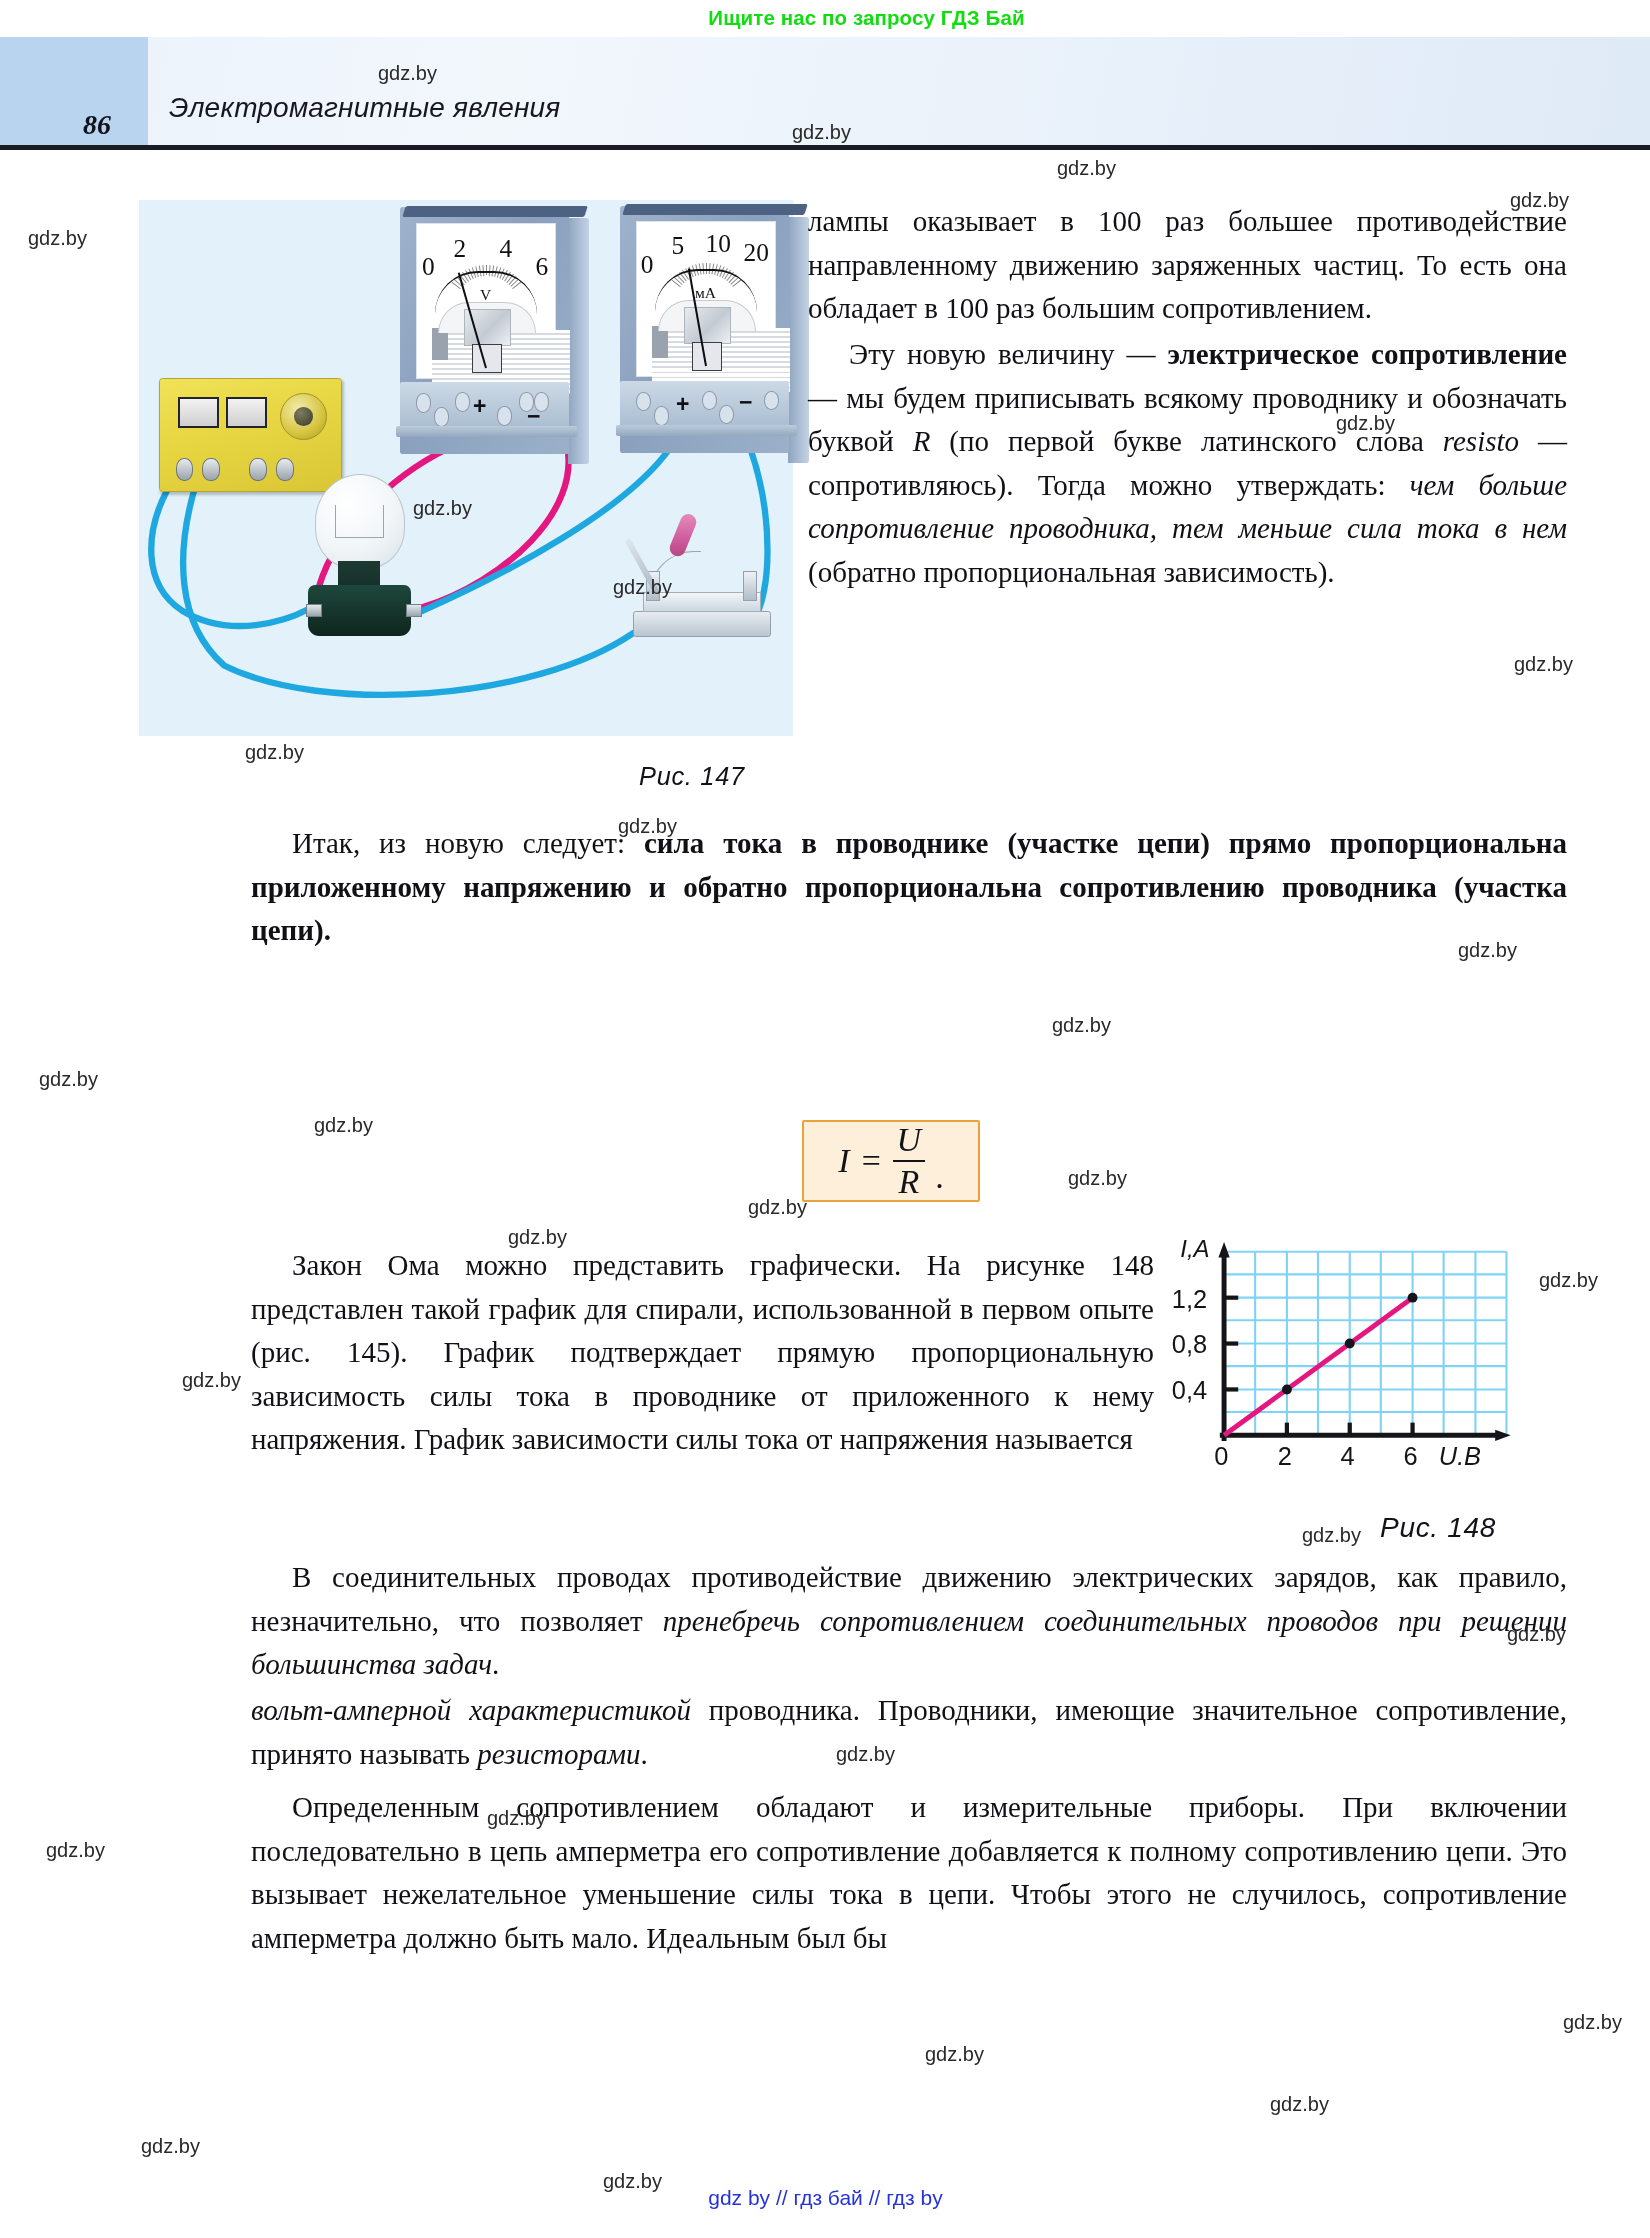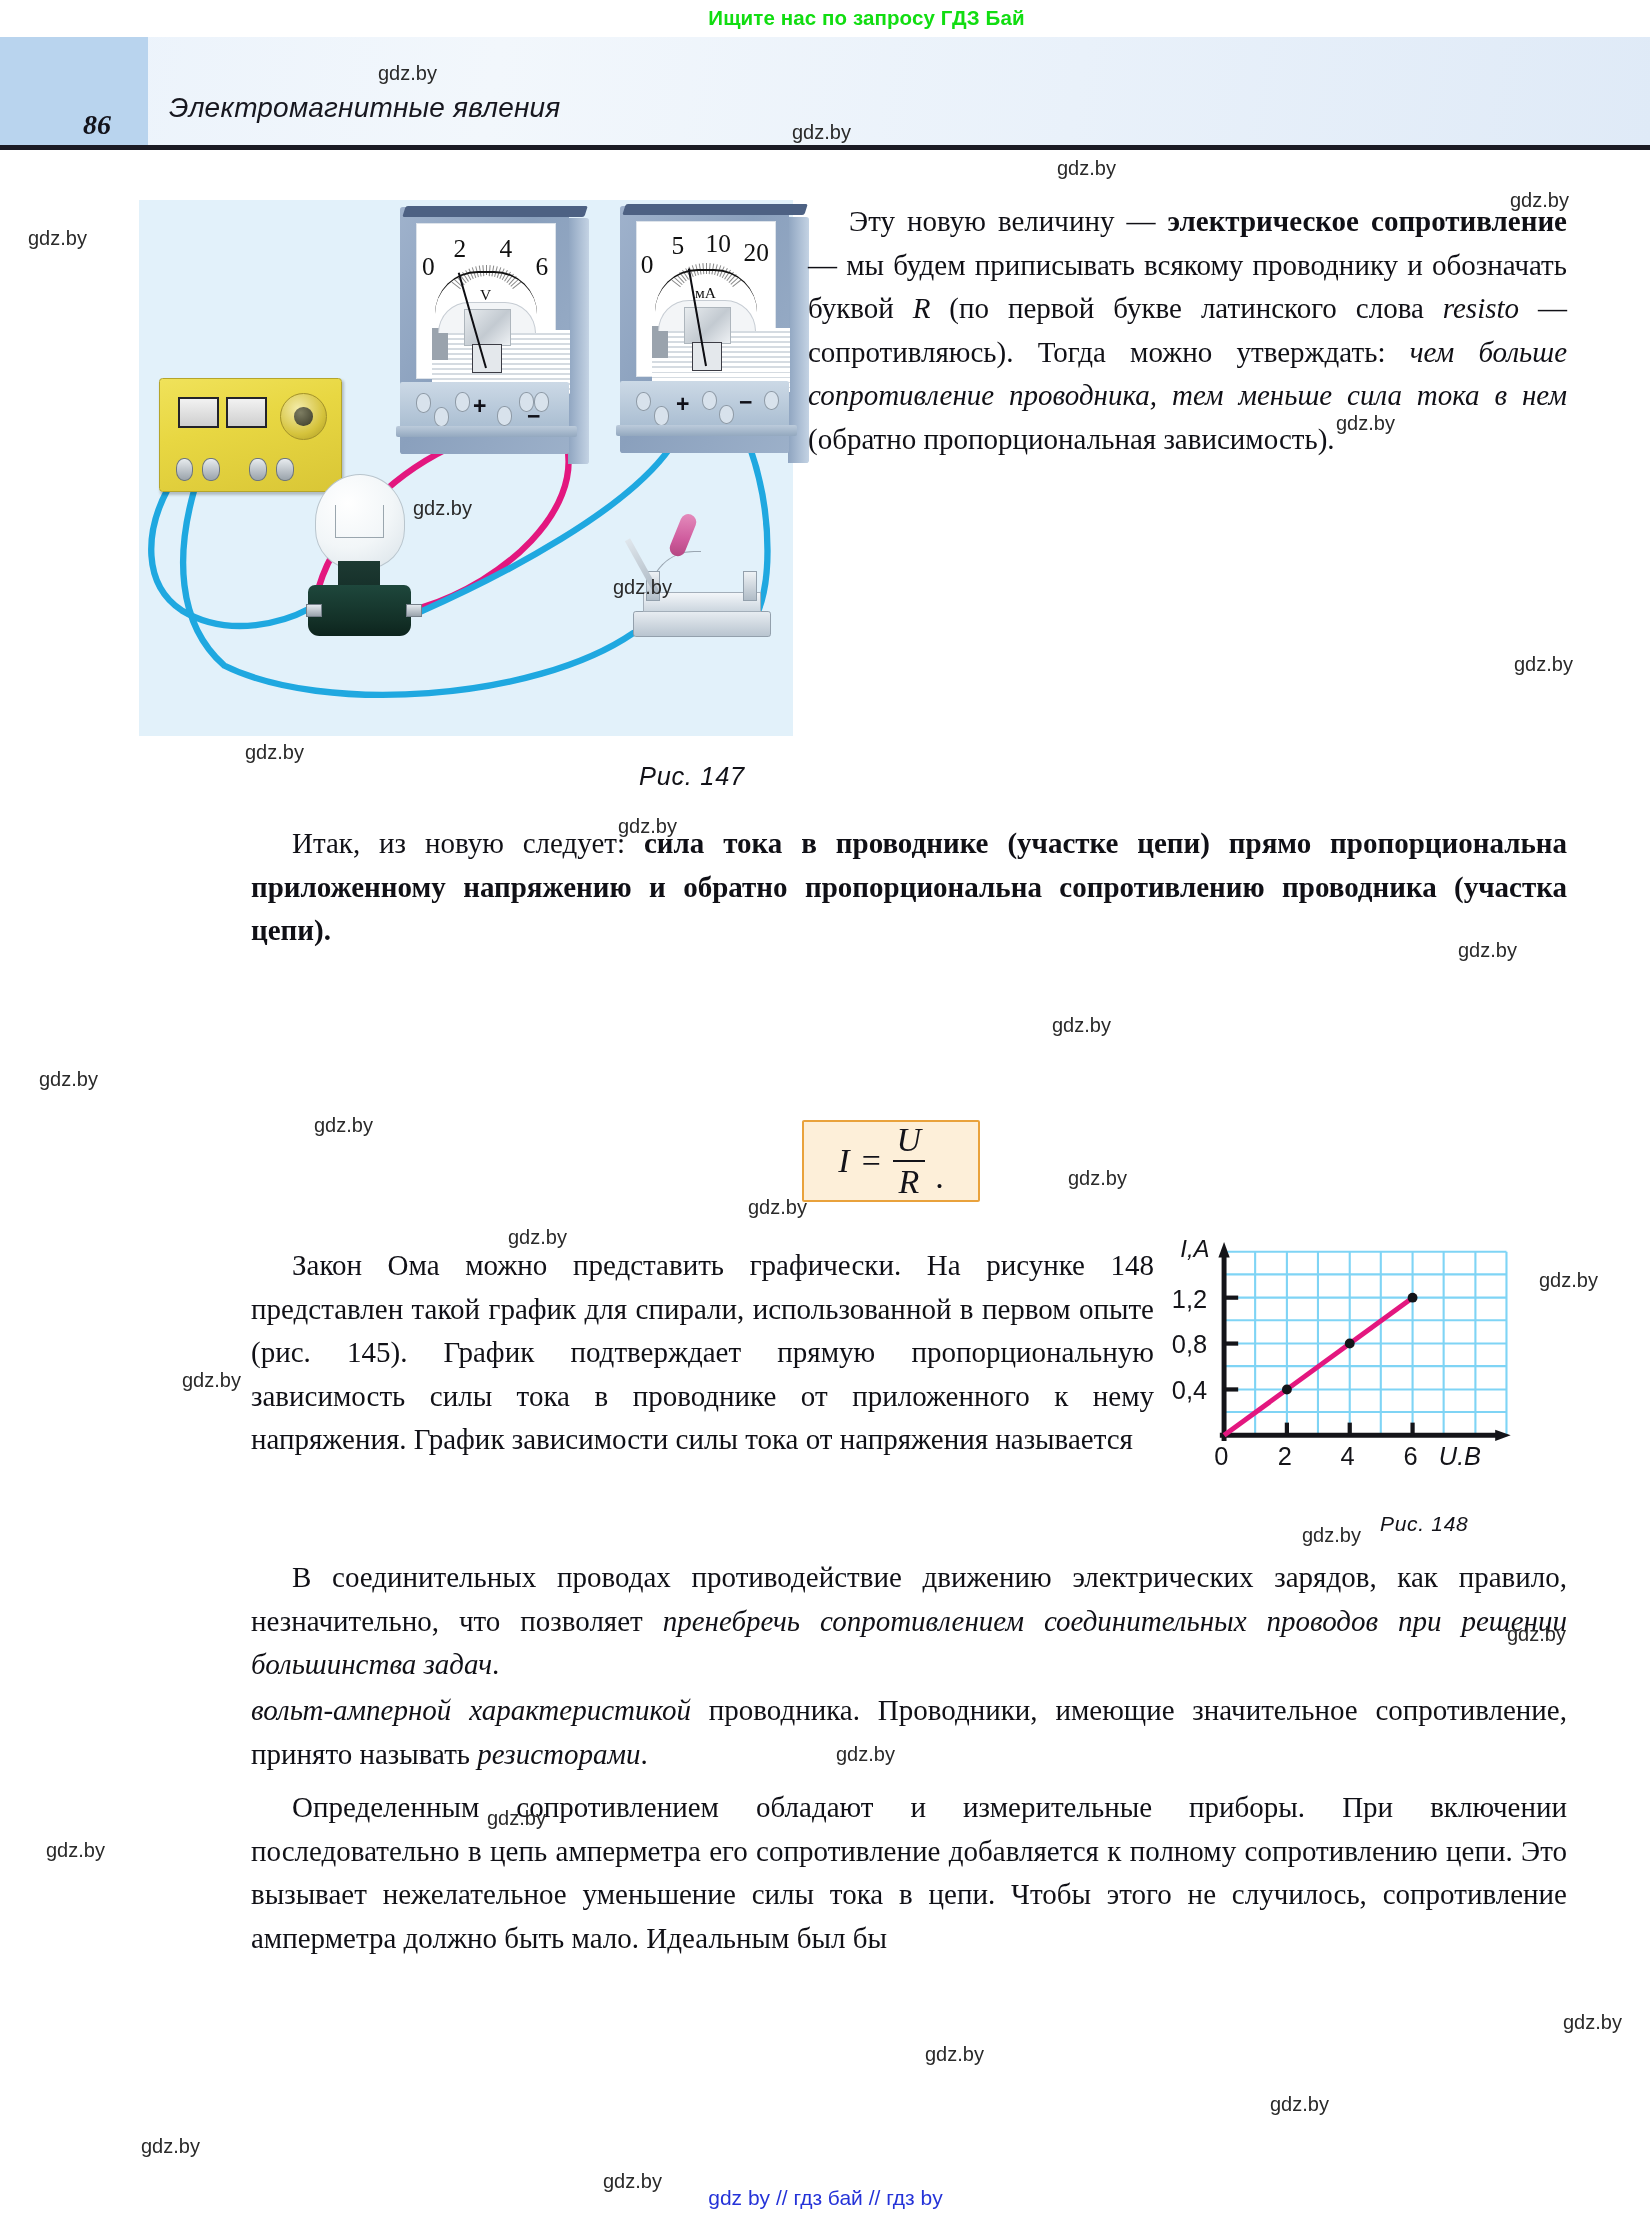--- a/index.html
+++ b/index.html
@@ -265,21 +265,21 @@
   .frac .den{padding:2.8px 4.2px 0;}
   .formula .dot{font-style:normal;font-size:34px;align-self:flex-end;padding-bottom:2.8px;}
 
   
   .fig148{
     position:absolute;left:1169px;top:1232px;width:353px;height:233px;
   }
   .fig148-caption{
     position:absolute;left:1380px;top:1512px;
     font-family:"Liberation Sans",sans-serif;font-style:italic;
-    font-size:21px;color:#121218;letter-spacing:0.7px;
+    font-size:28px;color:#121218;letter-spacing:0.7px;
   }
 
   
   .wm{
     position:absolute;font-family:"Liberation Sans",sans-serif;
     font-size:20px;color:#2a2a2a;white-space:nowrap;pointer-events:none;text-align:center;
   }
 
   
   .footer{
@@ -455,20 +455,21 @@
   <div class="sw-quad"></div>
   <div class="sw-post l"></div>
   <div class="sw-post r"></div>
   <div class="sw-arm"></div>
   <div class="sw-handle"></div>
 </div>
 
 <div class="fig147-caption">Рис. 147</div>
 
 <div class="col-right">
+  <p class="t"><span>лампы оказывает в </span><span>100</span><span> раз большее противодействие направленному движению заряженных частиц. То есть она обладает в </span><span>100</span><span> раз большим сопротивлением.</span></p>
 
   <p class="t ind"><span>Эту новую величину — </span><span class="bold">электрическое сопротивление</span><span> — мы будем приписывать всякому проводнику и обозначать буквой </span><span class="ital">R</span><span> (по первой букве латинского слова </span><span class="ital">resisto</span><span> — сопротивляюсь). Тогда можно утверждать: </span><span class="ital">чем больше сопротивление проводника, тем меньше сила тока в нем</span><span> (обратно пропорциональная зависимость).</span></p>
 </div>
 
 <div class="full-block">
   <p class="t ind"><span>Итак, из новую следует: </span><span class="bold">сила тока в проводнике (участке цепи) прямо пропорциональна приложенному напряжению и обратно пропорциональна сопротивлению проводника (участка цепи).</span></p>
 </div>
 
 <div class="formula-box">
   <span class="formula">

